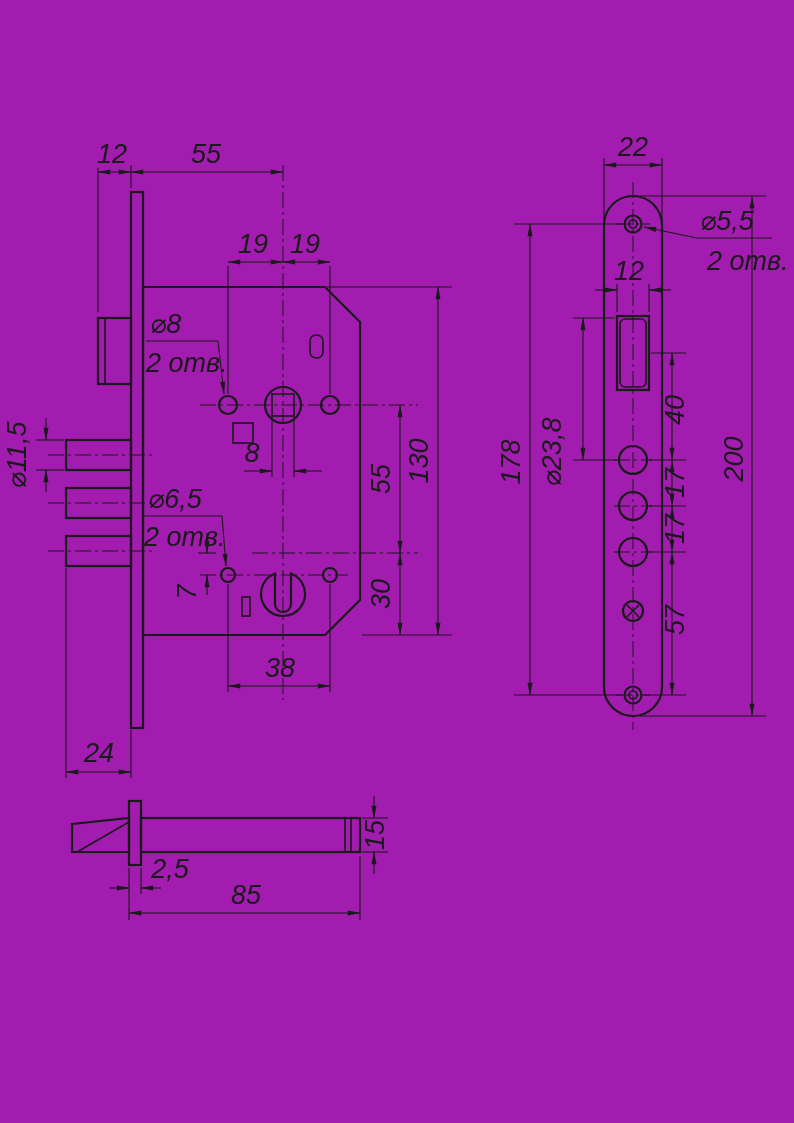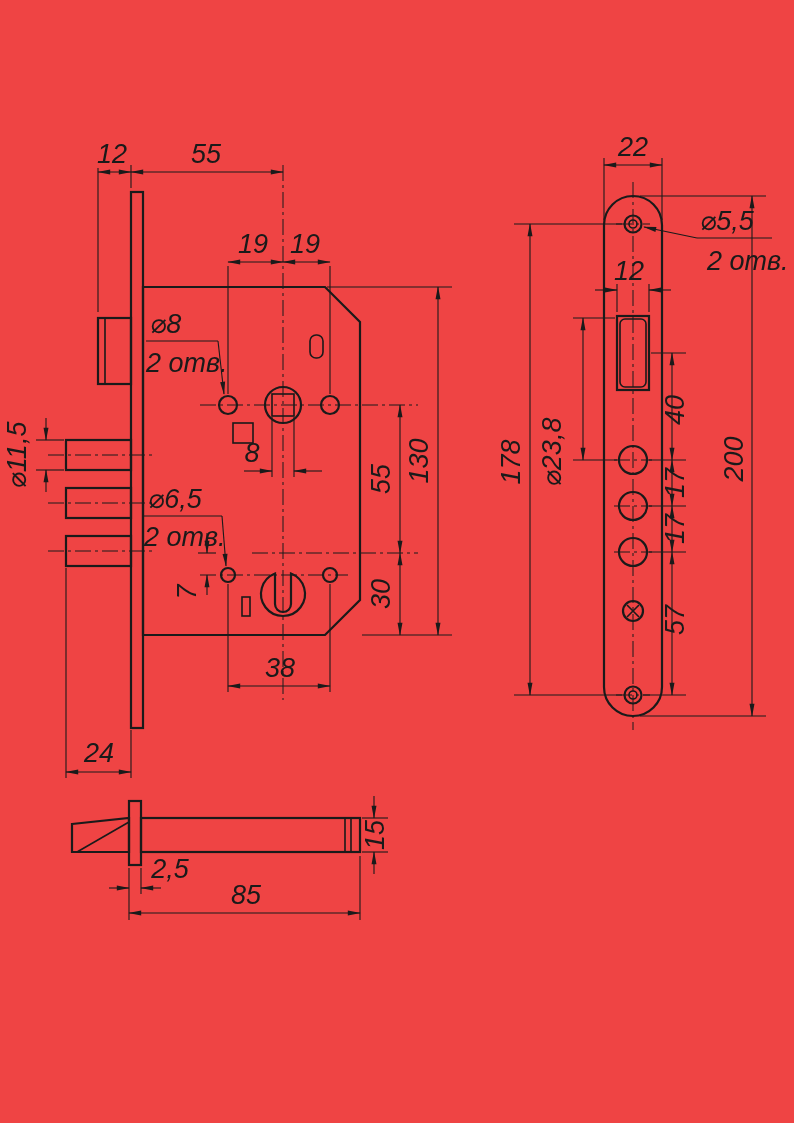--- a/index.html
+++ b/index.html
@@ -1,16 +1,16 @@
 <!DOCTYPE html>
 <html><head>
 <meta charset="utf-8">
 <style>
   html,body{margin:0;padding:0;background:#fff;}
-  .page{width:794px;height:1123px;background:#ef4444;position:relative;overflow:hidden;}
+  .page{width:794px;height:1123px;background:#a21caf;position:relative;overflow:hidden;}
   svg{display:block;}
   .outline{fill:none;stroke:#1a1a1a;stroke-width:2.2;stroke-linejoin:miter;}
   .outline2{fill:none;stroke:#1a1a1a;stroke-width:1.6;}
   .thin{fill:none;stroke:#1a1a1a;stroke-width:1.1;}
   .center{fill:none;stroke:#1a1a1a;stroke-width:1;stroke-dasharray:16 4 3 4;}
   text.dim{font-family:"Liberation Sans","DejaVu Sans",sans-serif;font-style:italic;font-size:27px;fill:#1a1a1a;text-anchor:middle;}
   text.dim.start{text-anchor:start;}
 </style>
 </head>
 <body>

